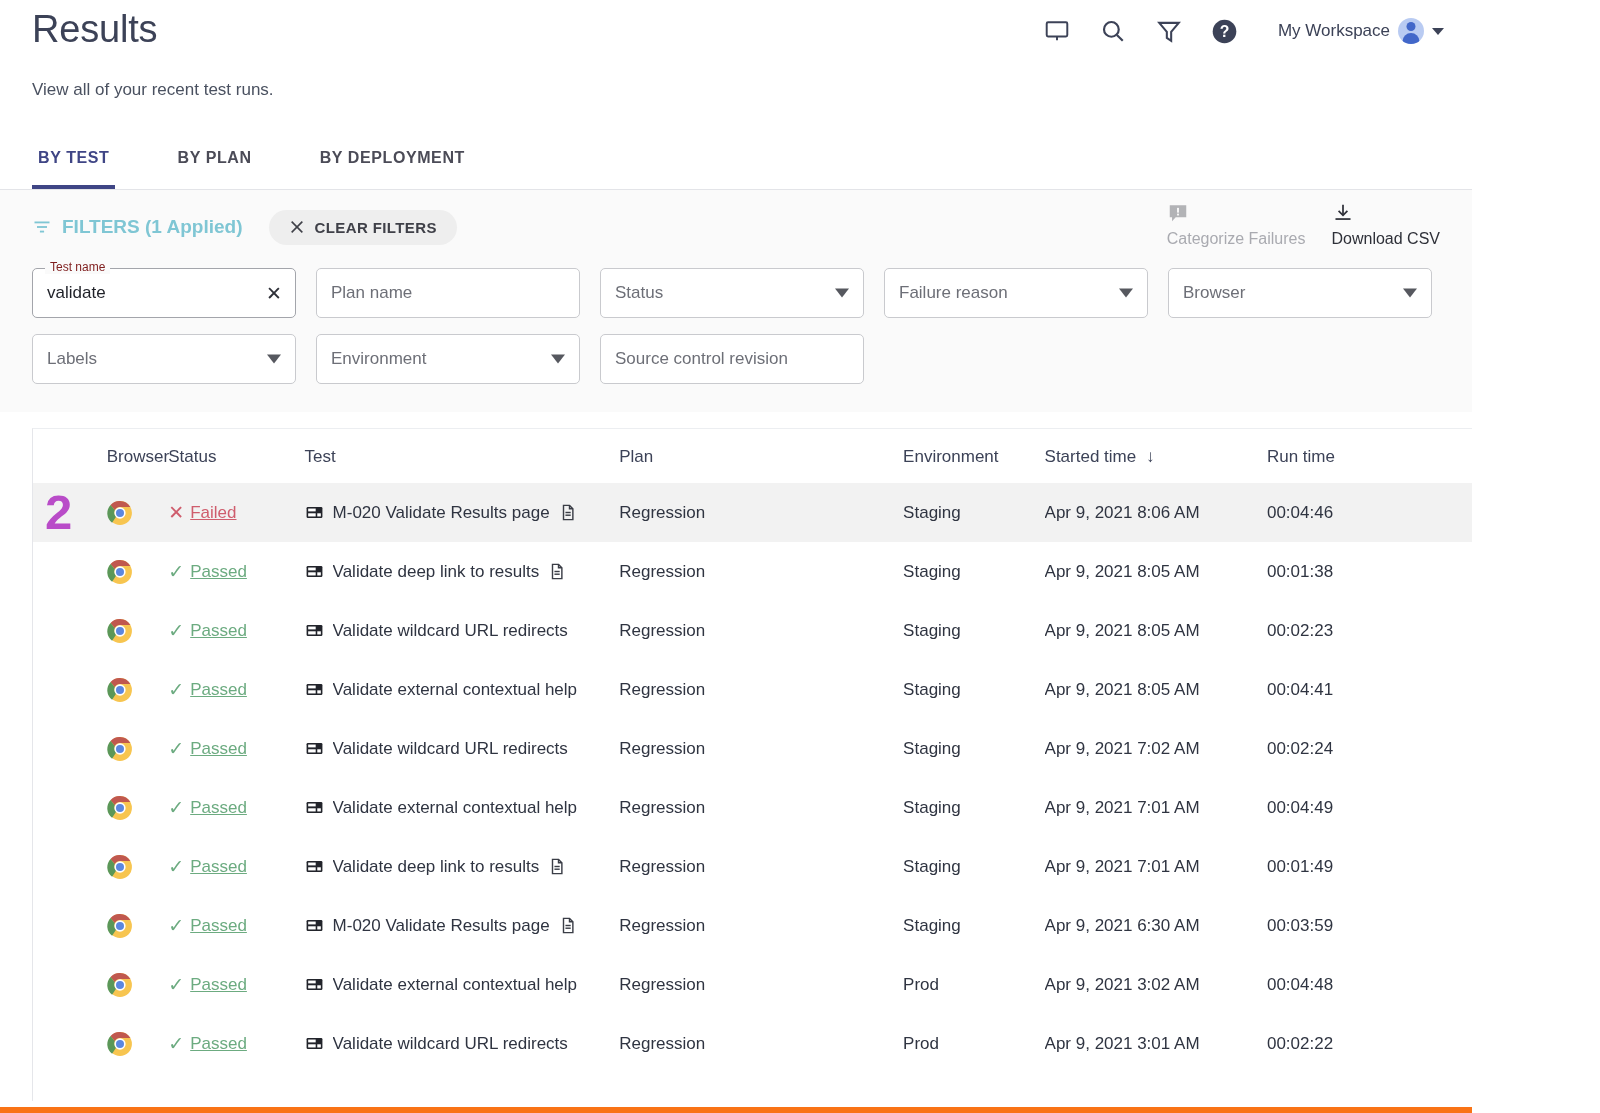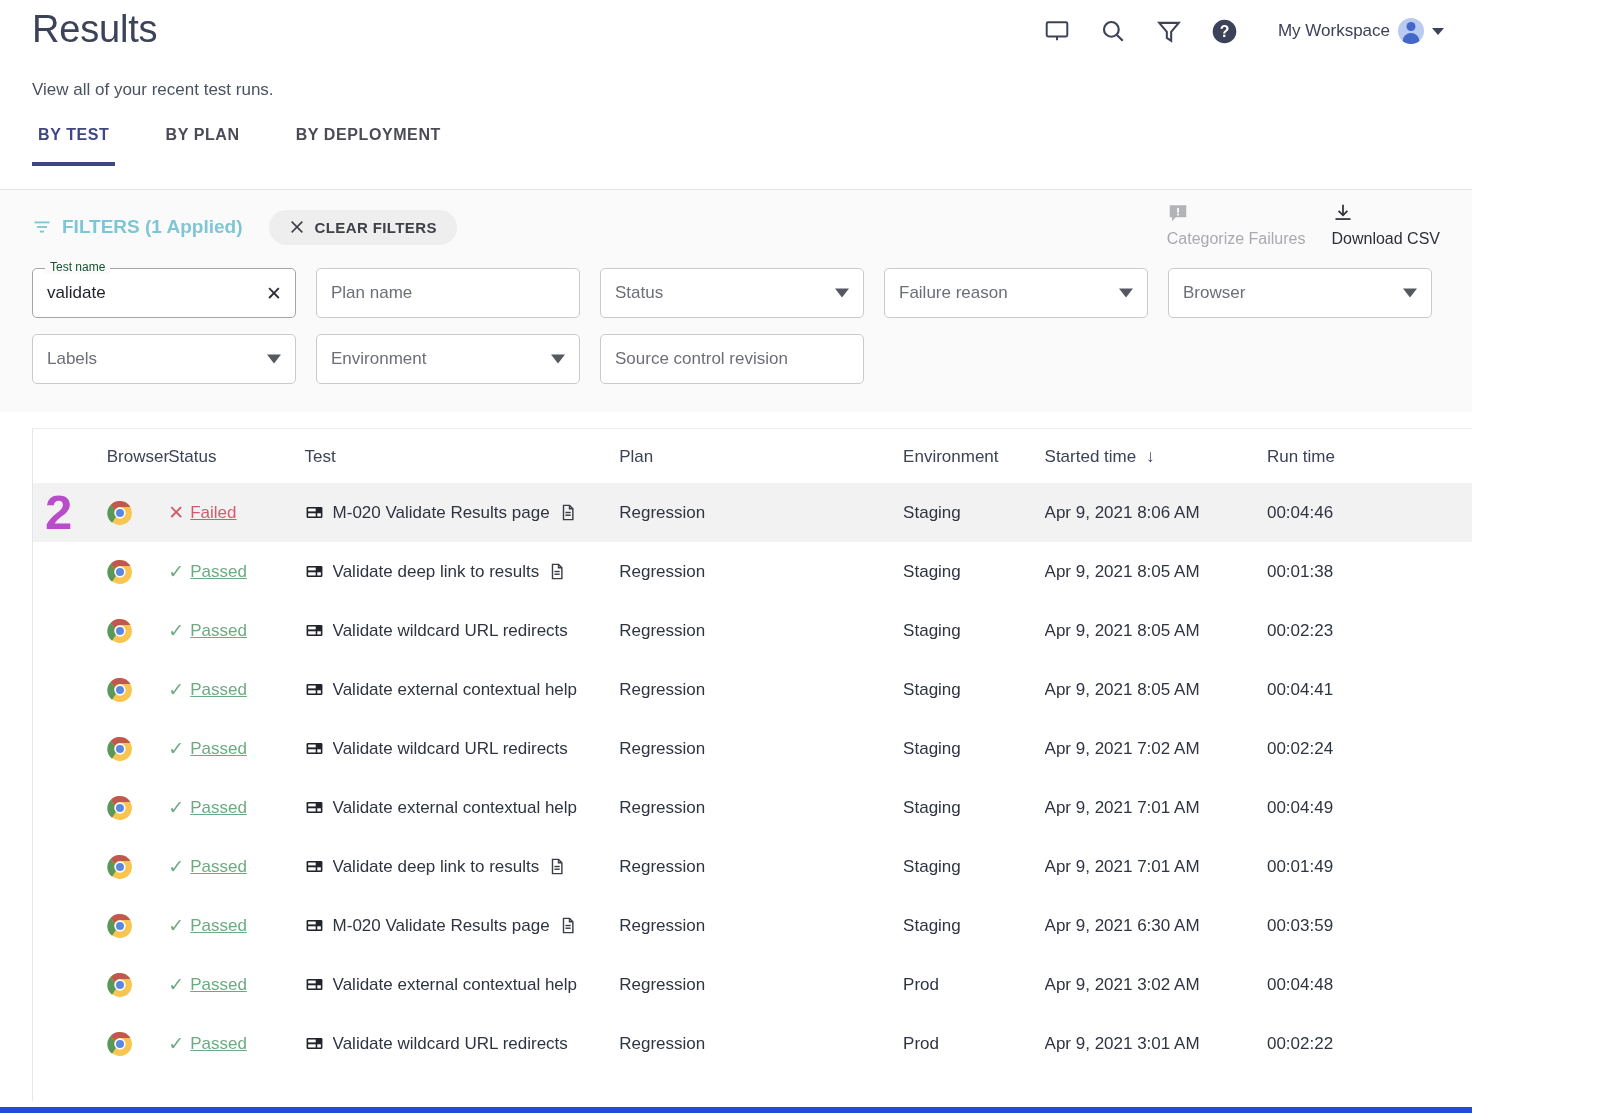--- a/index.html
+++ b/index.html
@@ -6,21 +6,21 @@
   html, body {
     width: 1600px; height: 1113px;
     font-family: "Liberation Sans", sans-serif;
     background: #ffffff;
     overflow: hidden;
   }
   .page {
     position: relative;
     width: 1472px; height: 1113px;
     background: #ffffff;
-    border-bottom: 6px solid #1d4ed8;
+    border-bottom: 6px solid #f97316;
   }
 
   
   .header {
     position: relative;
     height: 120px;
     padding: 0 32px;
     background: #ffffff;
   }
   .title {
@@ -90,22 +90,22 @@
     border-right: 6px solid transparent;
     border-top: 7px solid #3c4257;
   }
 
   
   .tabs {
     position: relative;
     height: 70px;
     padding: 0 32px;
     display: flex;
-    align-items: flex-start;
-    gap: 44px;
+    align-items: flex-end;
+    gap: 56px;
     border-bottom: 1px solid #e3e4e8;
     background: #ffffff;
   }
   .tab {
     font-size: 16px;
     font-weight: bold;
     letter-spacing: 0.6px;
     color: #4b4b57;
     padding: 6px 6px 22px 6px;
     position: relative;
@@ -187,21 +187,21 @@
     cursor: pointer;
   }
   .field .ph { font-size: 17px; color: #6d6f77; }
   .field .val { font-size: 17px; color: #1f2128; }
   .field .legend {
     position: absolute;
     top: -9px; left: 12px;
     background: #fafafa;
     padding: 0 5px;
     font-size: 12px;
-    color: #14532d;
+    color: #7f1d1d;
   }
   .field.filled { border-color: #a3a5ab; }
   .field .arrow {
     position: absolute;
     right: 14px; top: 50%;
     transform: translateY(-50%);
     width: 0; height: 0;
     border-left: 7px solid transparent;
     border-right: 7px solid transparent;
     border-top: 9px solid #56585f;

